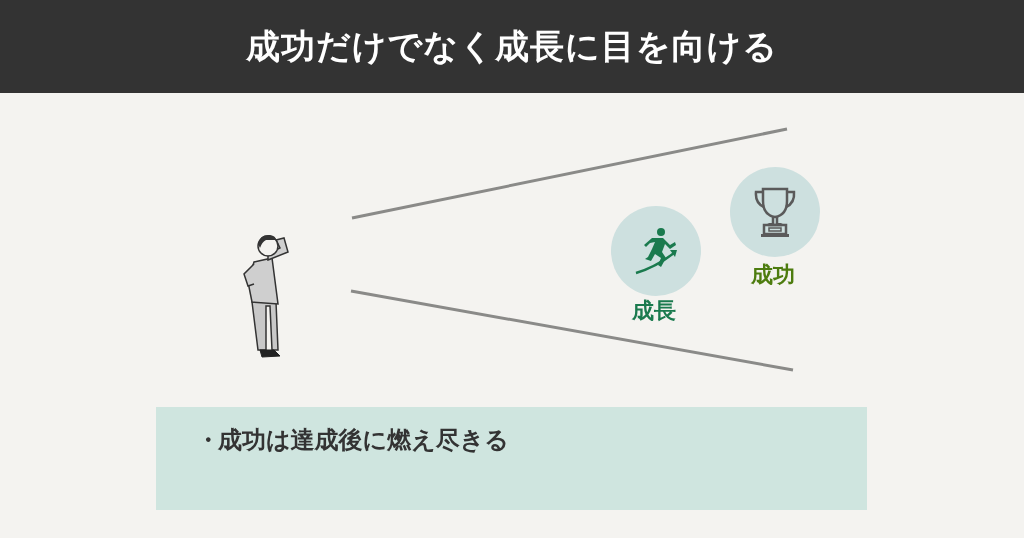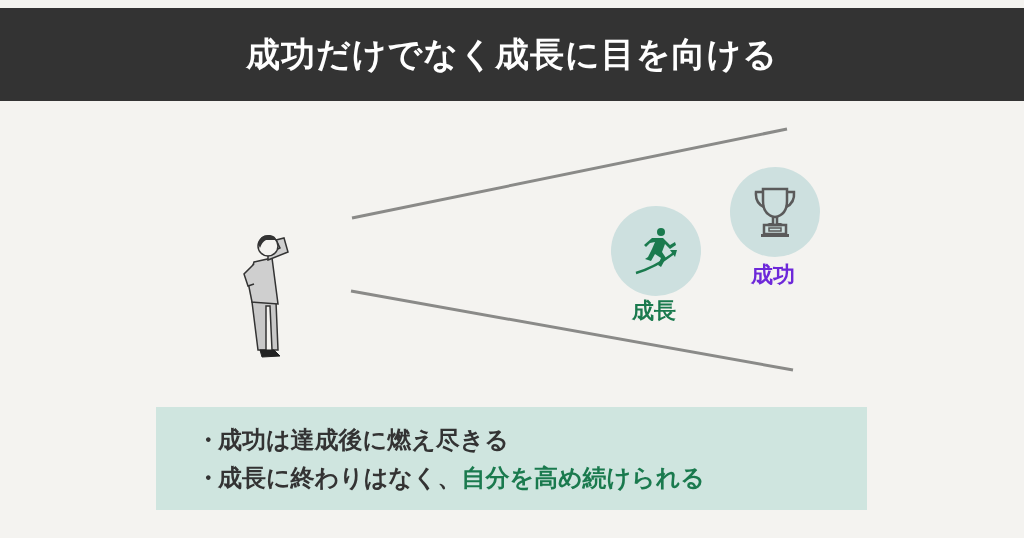--- a/index.html
+++ b/index.html
@@ -5,38 +5,38 @@
     * { margin: 0; padding: 0; box-sizing: border-box; }
     html, body { width: 1024px; height: 538px; overflow: hidden; }
     body {
       background: #f4f3f0;
       font-family: "DejaVu Sans", "Liberation Sans", sans-serif;
       position: relative;
     }
     .header {
       position: absolute; left: 0; top: 0; width: 1024px; height: 93px;
       background: #333333;
-      display: flex; align-items: center; justify-content: center; margin-top: 8px;
+      display: flex; align-items: center; justify-content: center;
     }
     .header-title {
       color: #ffffff; font-size: 34px; font-weight: bold; letter-spacing: 1px;
     }
     svg.lines { position: absolute; left: 0; top: 0; width: 1024px; height: 538px; }
     .person { position: absolute; left: 236px; top: 232px; width: 60px; height: 130px; }
     .circle {
       position: absolute; border-radius: 50%; background: #cde0df;
       display: flex; align-items: center; justify-content: center;
     }
     .circle-growth { left: 611px; top: 206px; width: 90px; height: 90px; }
     .circle-success { left: 730px; top: 167px; width: 90px; height: 90px; }
     .label {
       position: absolute; font-weight: bold; font-size: 22px;
     }
     .label-growth { left: 632px; top: 296px; color: #1a7a4e; text-align: center; }
-    .label-success { left: 751px; top: 260px; color: #6d28d9; }
+    .label-success { left: 751px; top: 260px; color: #4d7c0f; }
     .summary-box {
       position: absolute; left: 156px; top: 407px; width: 711px; height: 103px;
       background: #cfe5df;
       padding: 14px 0 16px 40px;
     }
     .summary-line {
       font-size: 24px; font-weight: bold; color: #333333; line-height: 38px;
       white-space: nowrap;
     }
     .bullet { display: inline-block; width: 22px; }
@@ -93,16 +93,13 @@
     <rect x="17" y="43" width="12" height="3" fill="none" stroke="#5a5a5a" stroke-width="1.5"></rect>
     <rect x="9" y="49" width="28" height="3" fill="#5a5a5a"></rect>
   </svg>
 </div>
 <div class="label label-success">成功</div>
 
 <div class="summary-box">
   <div class="summary-line">
     <span class="bullet">・</span><span>成功は達成後に燃え尽きる</span>
   </div>
-  <div class="summary-line">
-    <span class="bullet">・</span><span>成長に終わりはなく、</span><span class="highlight">自分を高め続けられる</span>
-  </div>
 </div>
 
 </body></html>

